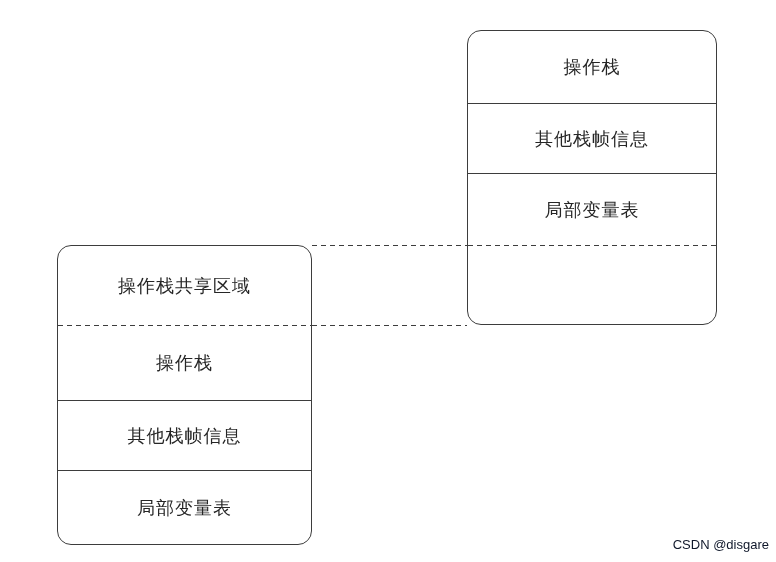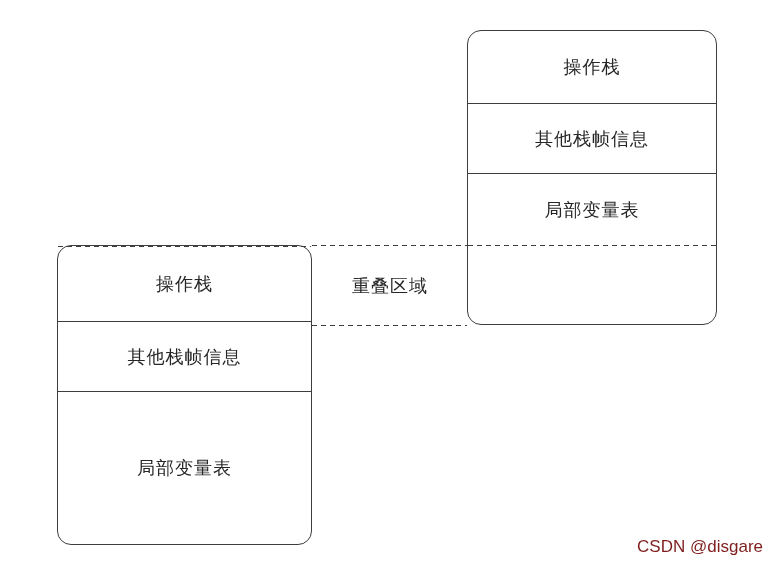--- a/index.html
+++ b/index.html
@@ -71,25 +71,25 @@
     width: 154px;
     height: 79px;
     display: flex;
     align-items: center;
     justify-content: center;
     font-size: 18px;
     letter-spacing: 1px;
   }
   #watermark {
     position: absolute;
-    right: 13px;
+    right: 7px;
     top: 537px;
     font-family: "Liberation Sans", "DejaVu Sans", sans-serif;
-    font-size: 17px;
-    color: #7f1d1d;
+    font-size: 13px;
+    color: #0f172a;
   }
 </style>
 </head>
 <body>
 
 <div id="stage">
 
   <div id="upper-frame" class="frame-box">
     <div class="frame-row" style="height:72px">
       <span>操作栈</span>
@@ -99,36 +99,36 @@
       <span>其他栈帧信息</span>
     </div>
     <div class="divider-solid"></div>
     <div class="frame-row" style="height:71px">
       <span>局部变量表</span>
     </div>
     <div class="divider-dashed"></div>
   </div>
 
   <div id="lower-frame" class="frame-box">
+    <div class="frame-row" style="height:79px">
+      <span>操作栈共享区域</span>
+    </div>
     <div class="divider-dashed"></div>
     <div class="frame-row" style="height:74px">
       <span>操作栈</span>
     </div>
     <div class="divider-solid"></div>
     <div class="frame-row" style="height:69px">
       <span>其他栈帧信息</span>
     </div>
     <div class="divider-solid"></div>
     <div class="frame-row grow">
       <span>局部变量表</span>
     </div>
   </div>
 
   <div id="connector-top" class="connector-dashed"></div>
   <div id="connector-bottom" class="connector-dashed"></div>
 
-  <div id="overlap-label">
-    <span>重叠区域</span>
-  </div>
 
   <div id="watermark">CSDN @disgare</div>
 
 </div>
 
 </body></html>

